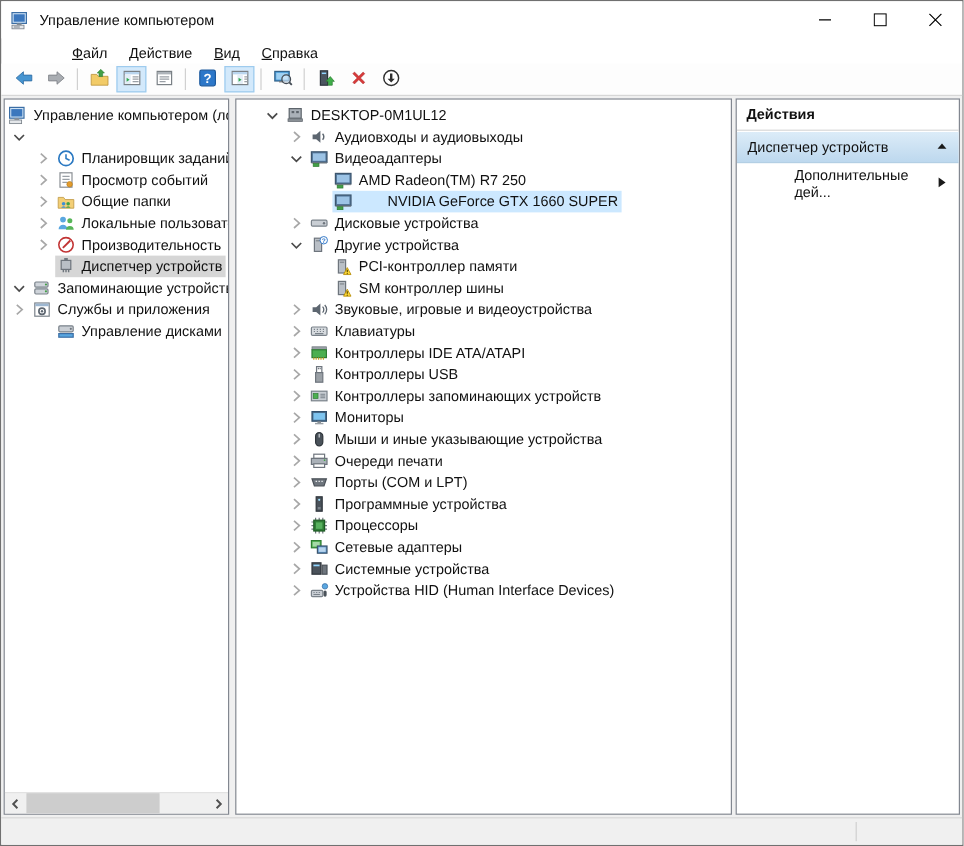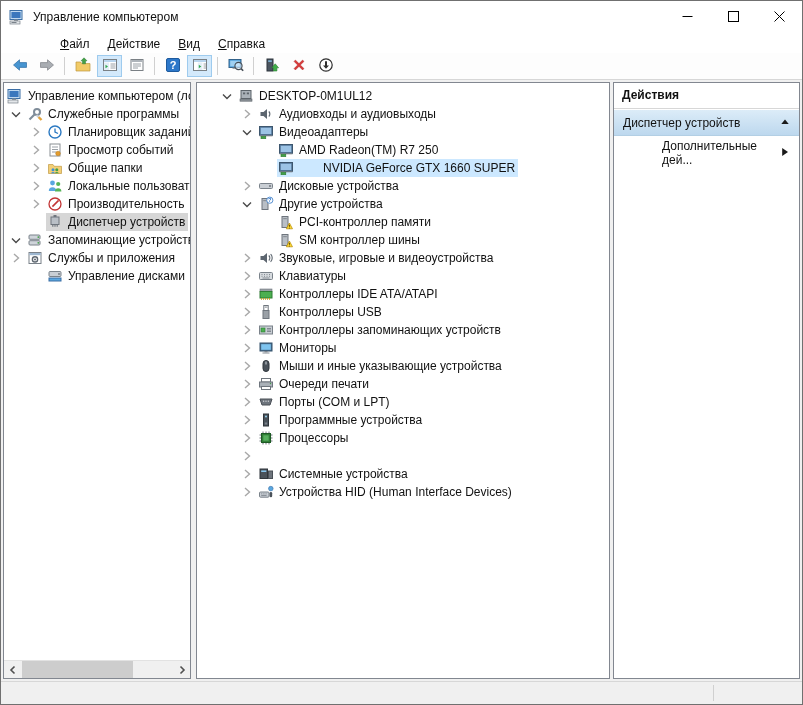--- a/index.html
+++ b/index.html
@@ -195,31 +195,20 @@
               <span class="tlabel">Управление компьютером (локальным)</span>
             </span>
           </div>
           <div class="trow">
             <span class="indent" style="width: 2px;"></span>
             <span class="chev">
               <svg width="16" height="16" viewBox="0 0 16 16">
                 <path d="M4 6.5 L8 10.5 L12 6.5" fill="none" stroke="#4a4a4a" stroke-width="1.4"></path>
               </svg>
             </span>
-            <span class="selwrap">
-              <span class="ticon">
-                <svg width="16" height="16" viewBox="0 0 16 16">
-                  <path d="M2.5 13.5 L7.5 8.5" stroke="#7f8c99" stroke-width="2.2"></path>
-                  <circle cx="10" cy="6" r="3" fill="none" stroke="#7f8c99" stroke-width="2"></circle>
-                  <path d="M11.5 11 L14.5 14" stroke="#e2a33c" stroke-width="2.4"></path>
-                  <path d="M9.5 9 L11.5 11" stroke="#c9cdd1" stroke-width="2"></path>
-                </svg>
-              </span>
-              <span class="tlabel">Служебные программы</span>
-            </span>
           </div>
           <div class="trow">
             <span class="indent" style="width: 22px;"></span>
             <span class="chev">
               <svg width="16" height="16" viewBox="0 0 16 16">
                 <path d="M6 4 L10.5 8 L6 12" fill="none" stroke="#a8a8a8" stroke-width="1.4"></path>
               </svg>
             </span>
             <span class="selwrap">
               <span class="ticon">
@@ -740,20 +729,31 @@
               </span>
               <span class="tlabel">Процессоры</span>
             </span>
           </div>
           <div class="trow">
             <span class="indent" style="width: 22px;"></span>
             <span class="chev">
               <svg width="16" height="16" viewBox="0 0 16 16">
                 <path d="M6 4 L10.5 8 L6 12" fill="none" stroke="#a8a8a8" stroke-width="1.4"></path>
               </svg>
+            </span>
+            <span class="selwrap">
+              <span class="ticon">
+                <svg width="16" height="16" viewBox="0 0 16 16">
+                  <rect x="1.5" y="2.5" width="8" height="6" fill="#57b558" stroke="#2e7d32"></rect>
+                  <rect x="2.6" y="3.6" width="5.8" height="3.8" fill="#a5d9a7"></rect>
+                  <rect x="6.5" y="7" width="8" height="6" fill="#5b94c8" stroke="#3d566e"></rect>
+                  <rect x="7.6" y="8.1" width="5.8" height="3.8" fill="#b9d5ee"></rect>
+                </svg>
+              </span>
+              <span class="tlabel">Сетевые адаптеры</span>
             </span>
           </div>
           <div class="trow">
             <span class="indent" style="width: 22px;"></span>
             <span class="chev">
               <svg width="16" height="16" viewBox="0 0 16 16">
                 <path d="M6 4 L10.5 8 L6 12" fill="none" stroke="#a8a8a8" stroke-width="1.4"></path>
               </svg>
             </span>
             <span class="selwrap">

